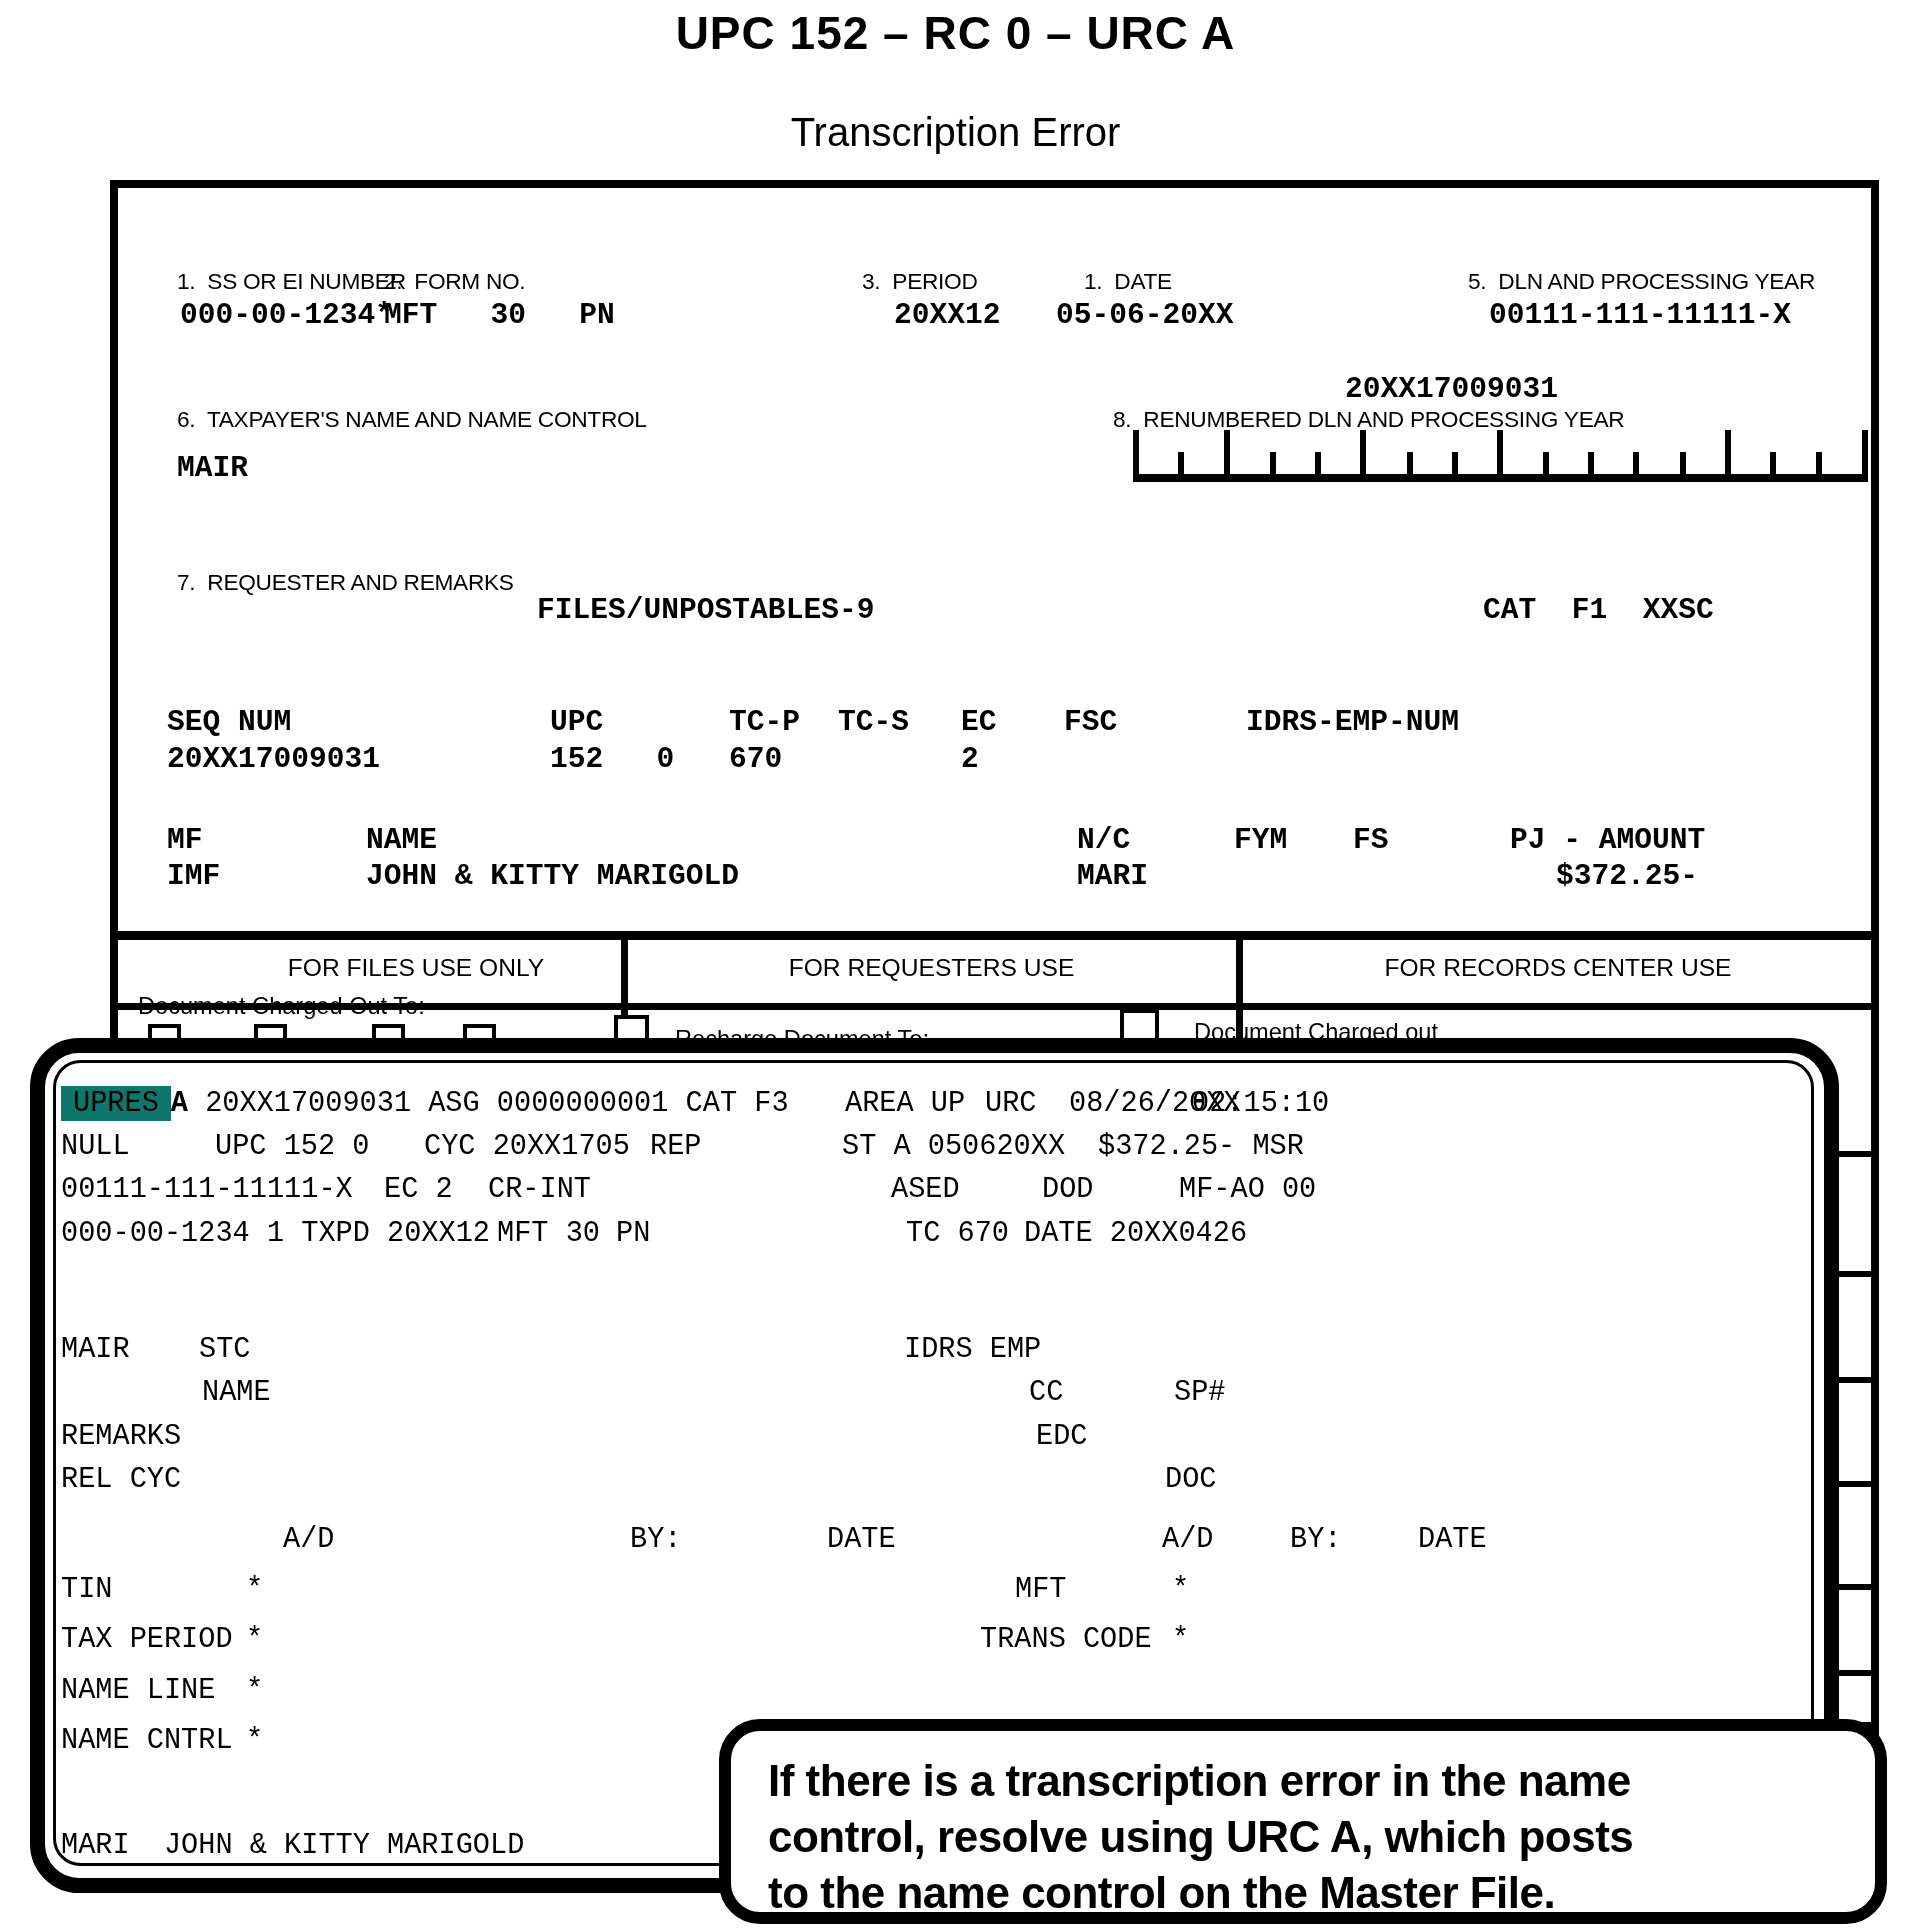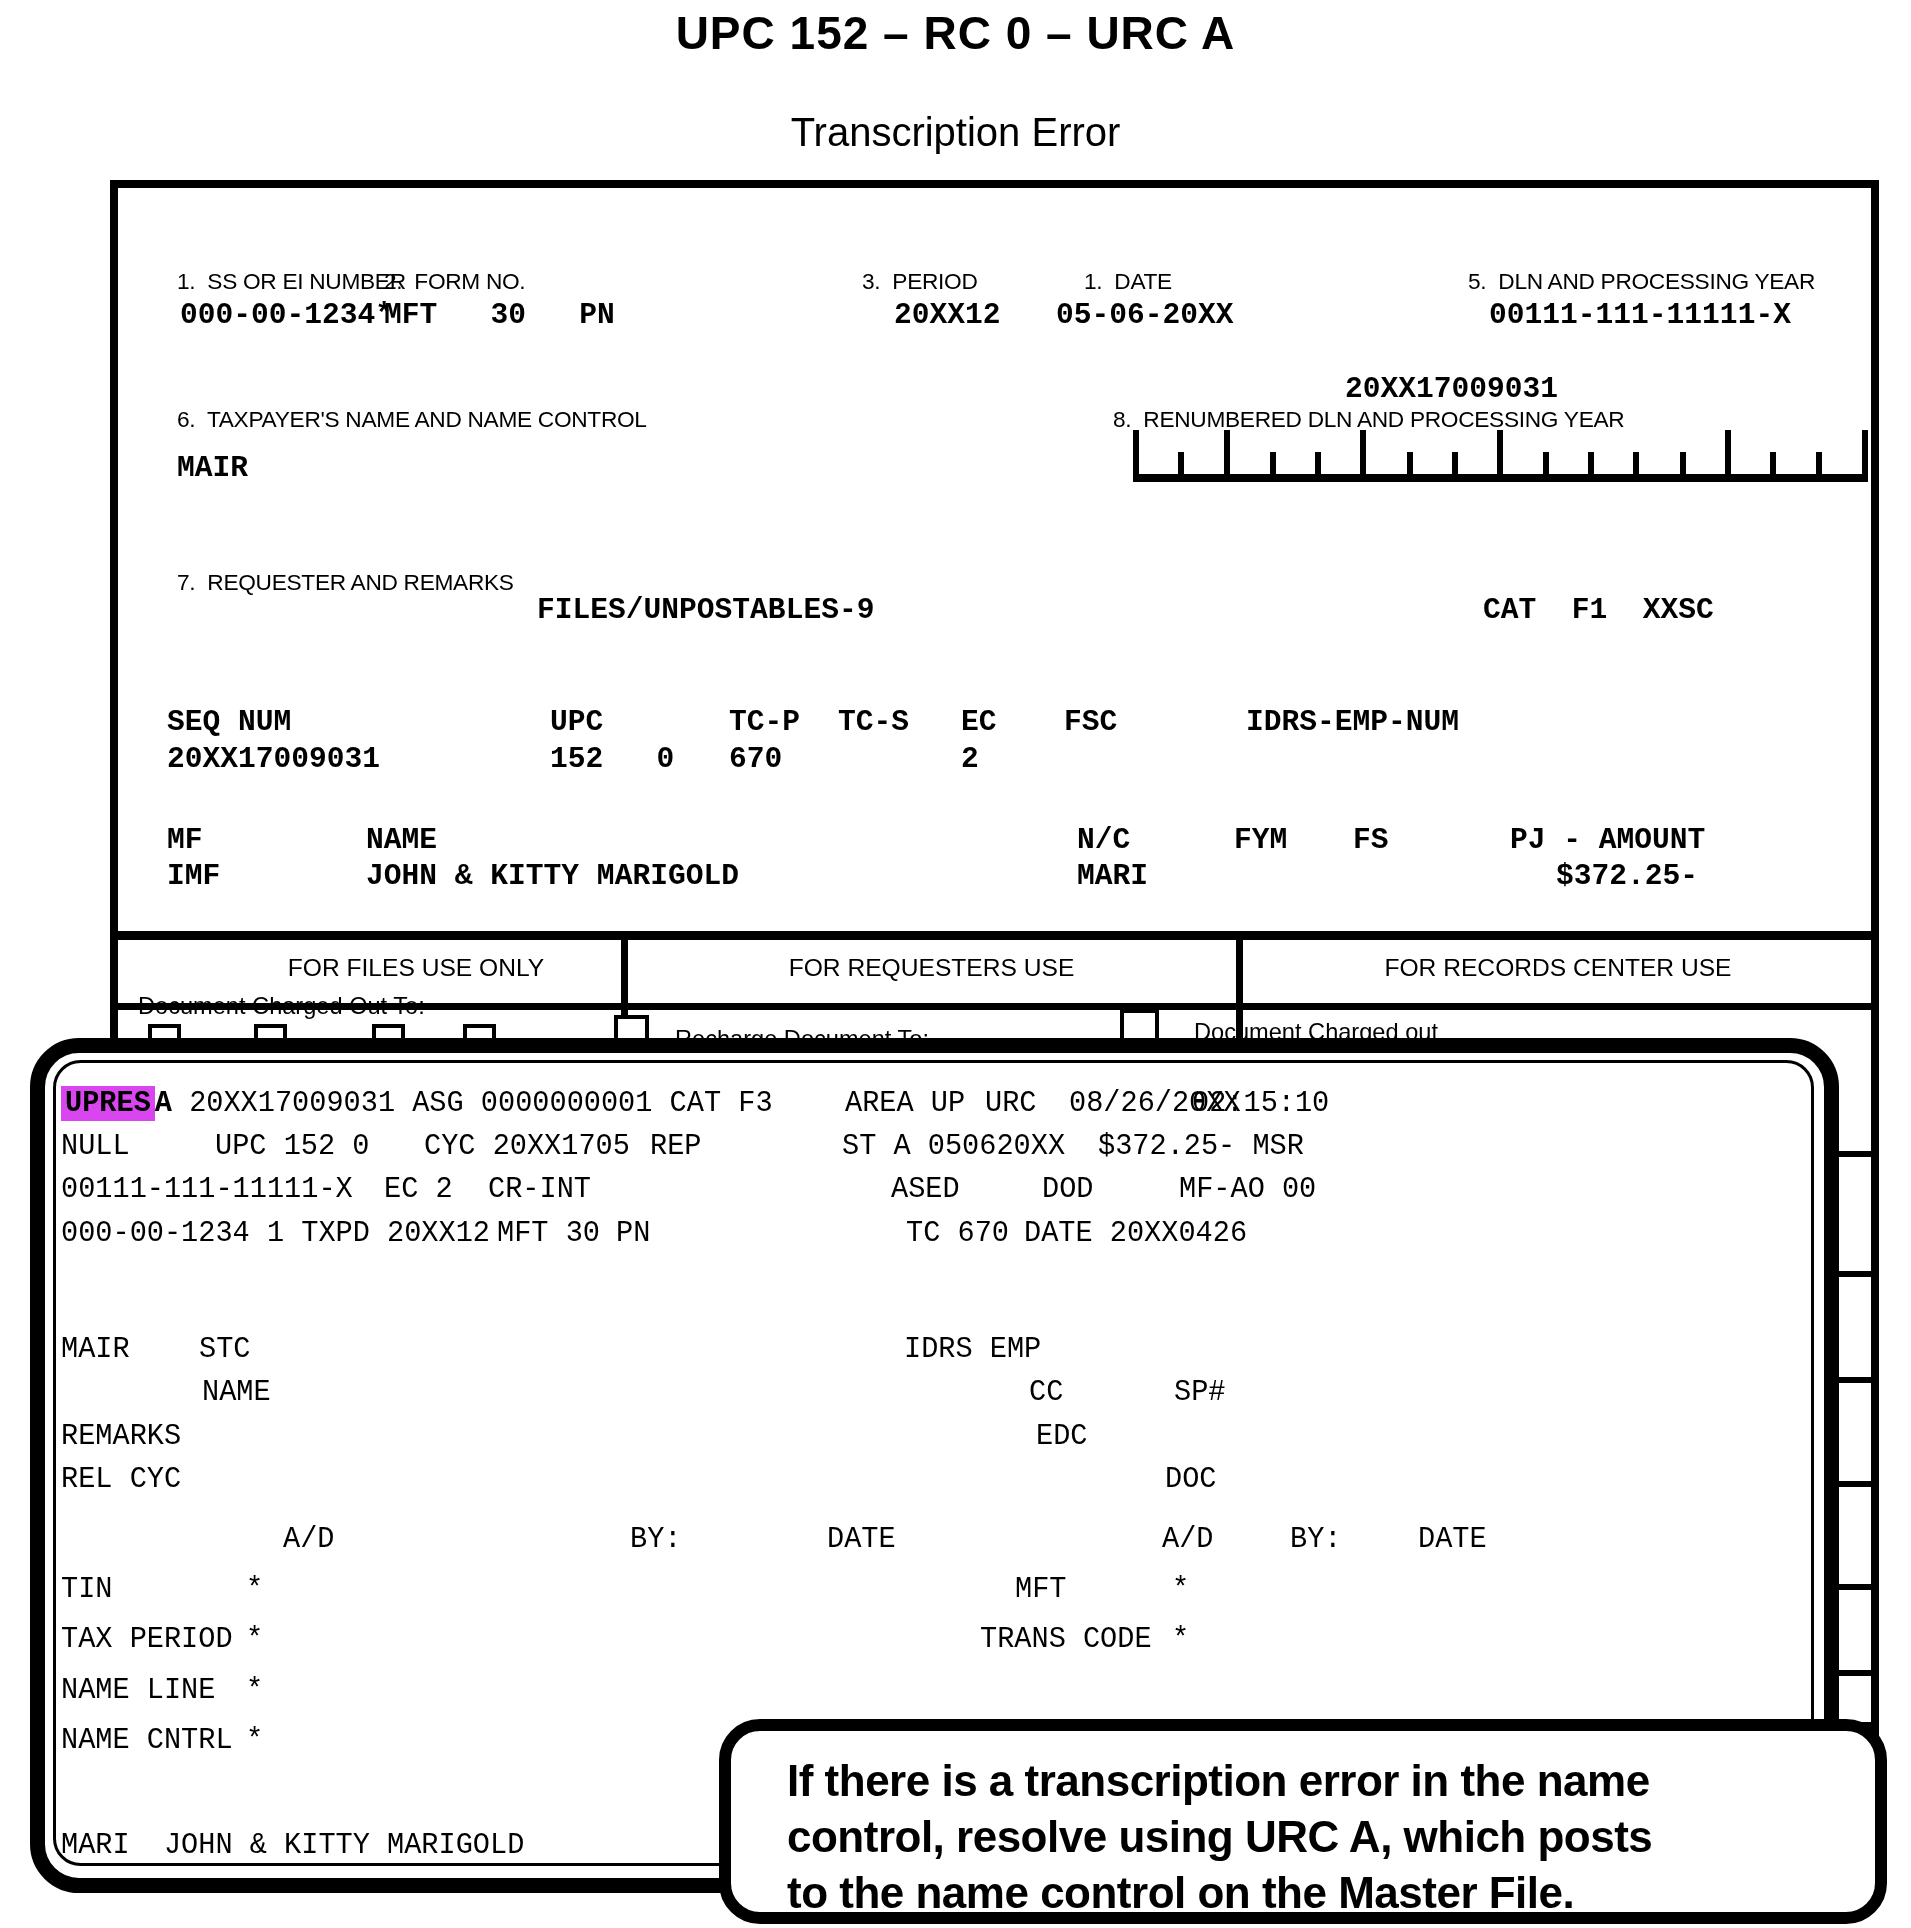--- a/index.html
+++ b/index.html
@@ -21,26 +21,26 @@
   .tick{position:absolute;width:5.9px;background:#000;}
   .rtick{position:absolute;left:1836px;width:43px;height:5.9px;background:#000;}
   .overlay-outer{position:absolute;left:29.6px;top:1038px;width:1809px;height:855px;
          border:15.8px solid #000;border-radius:49px;box-sizing:border-box;background:#fff;}
   .overlay-inner{position:absolute;left:53px;top:1060px;width:1761px;height:806px;
          border:3.9px solid #000;border-radius:27.6px;box-sizing:border-box;}
   .tline{position:absolute;left:61px;width:1744px;height:41px;
          font:28.6px "Liberation Mono",monospace;line-height:39px;white-space:pre;}
   .tline span{white-space:pre;}
   .ta{position:absolute;top:0;}
-  .hl{background:#d946ef;padding:1px 4px;font-weight:bold;}
+  .hl{background:#0f766e;padding:1px 12px;}
   .bold{font-weight:bold;}
   .callout{position:absolute;left:719px;top:1719px;width:1168px;height:205px;
          border:12.8px solid #000;border-radius:41px;box-sizing:border-box;background:#fff;
          padding:21.7px 0 0 37px;}
-  .callout div{font:bold 44px/56px "Liberation Sans",sans-serif;letter-spacing:-0.5px;margin-left:19px;}
+  .callout div{font:bold 44px/56px "Liberation Sans",sans-serif;letter-spacing:-0.5px;}
 </style>
 </head>
 <body>
 
 <div class="page">
 
   <div class="title">UPC 152 – RC 0 – URC A</div>
   <div class="subtitle">Transcription Error</div>
 
   <div class="form-box"></div>

